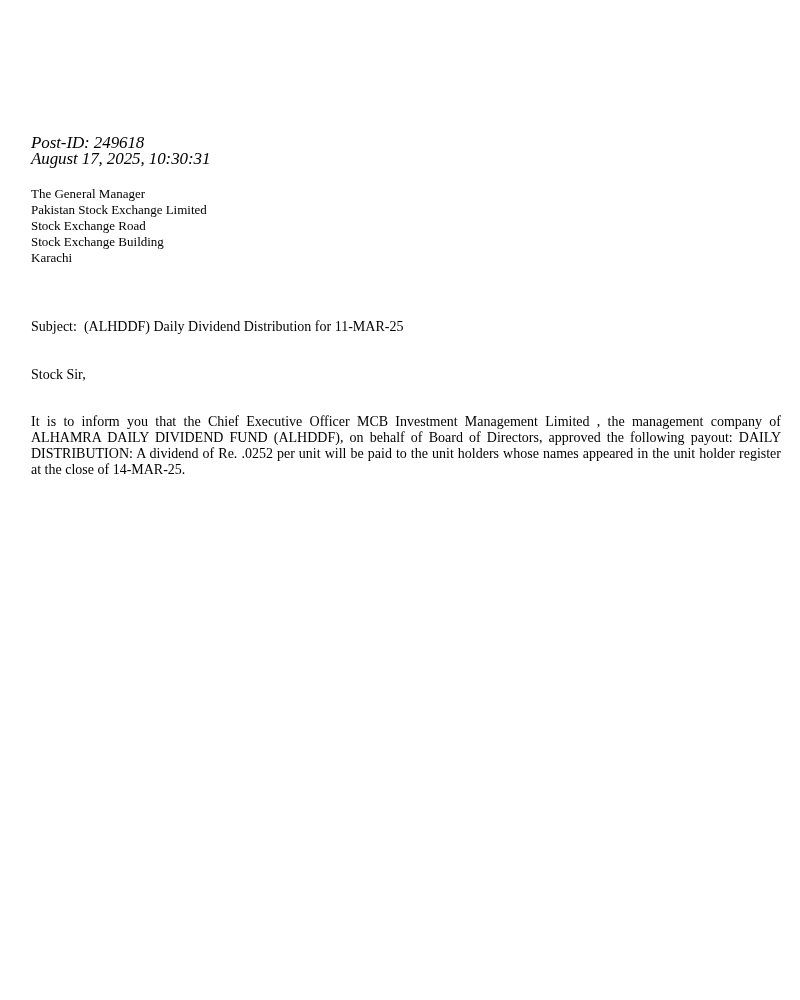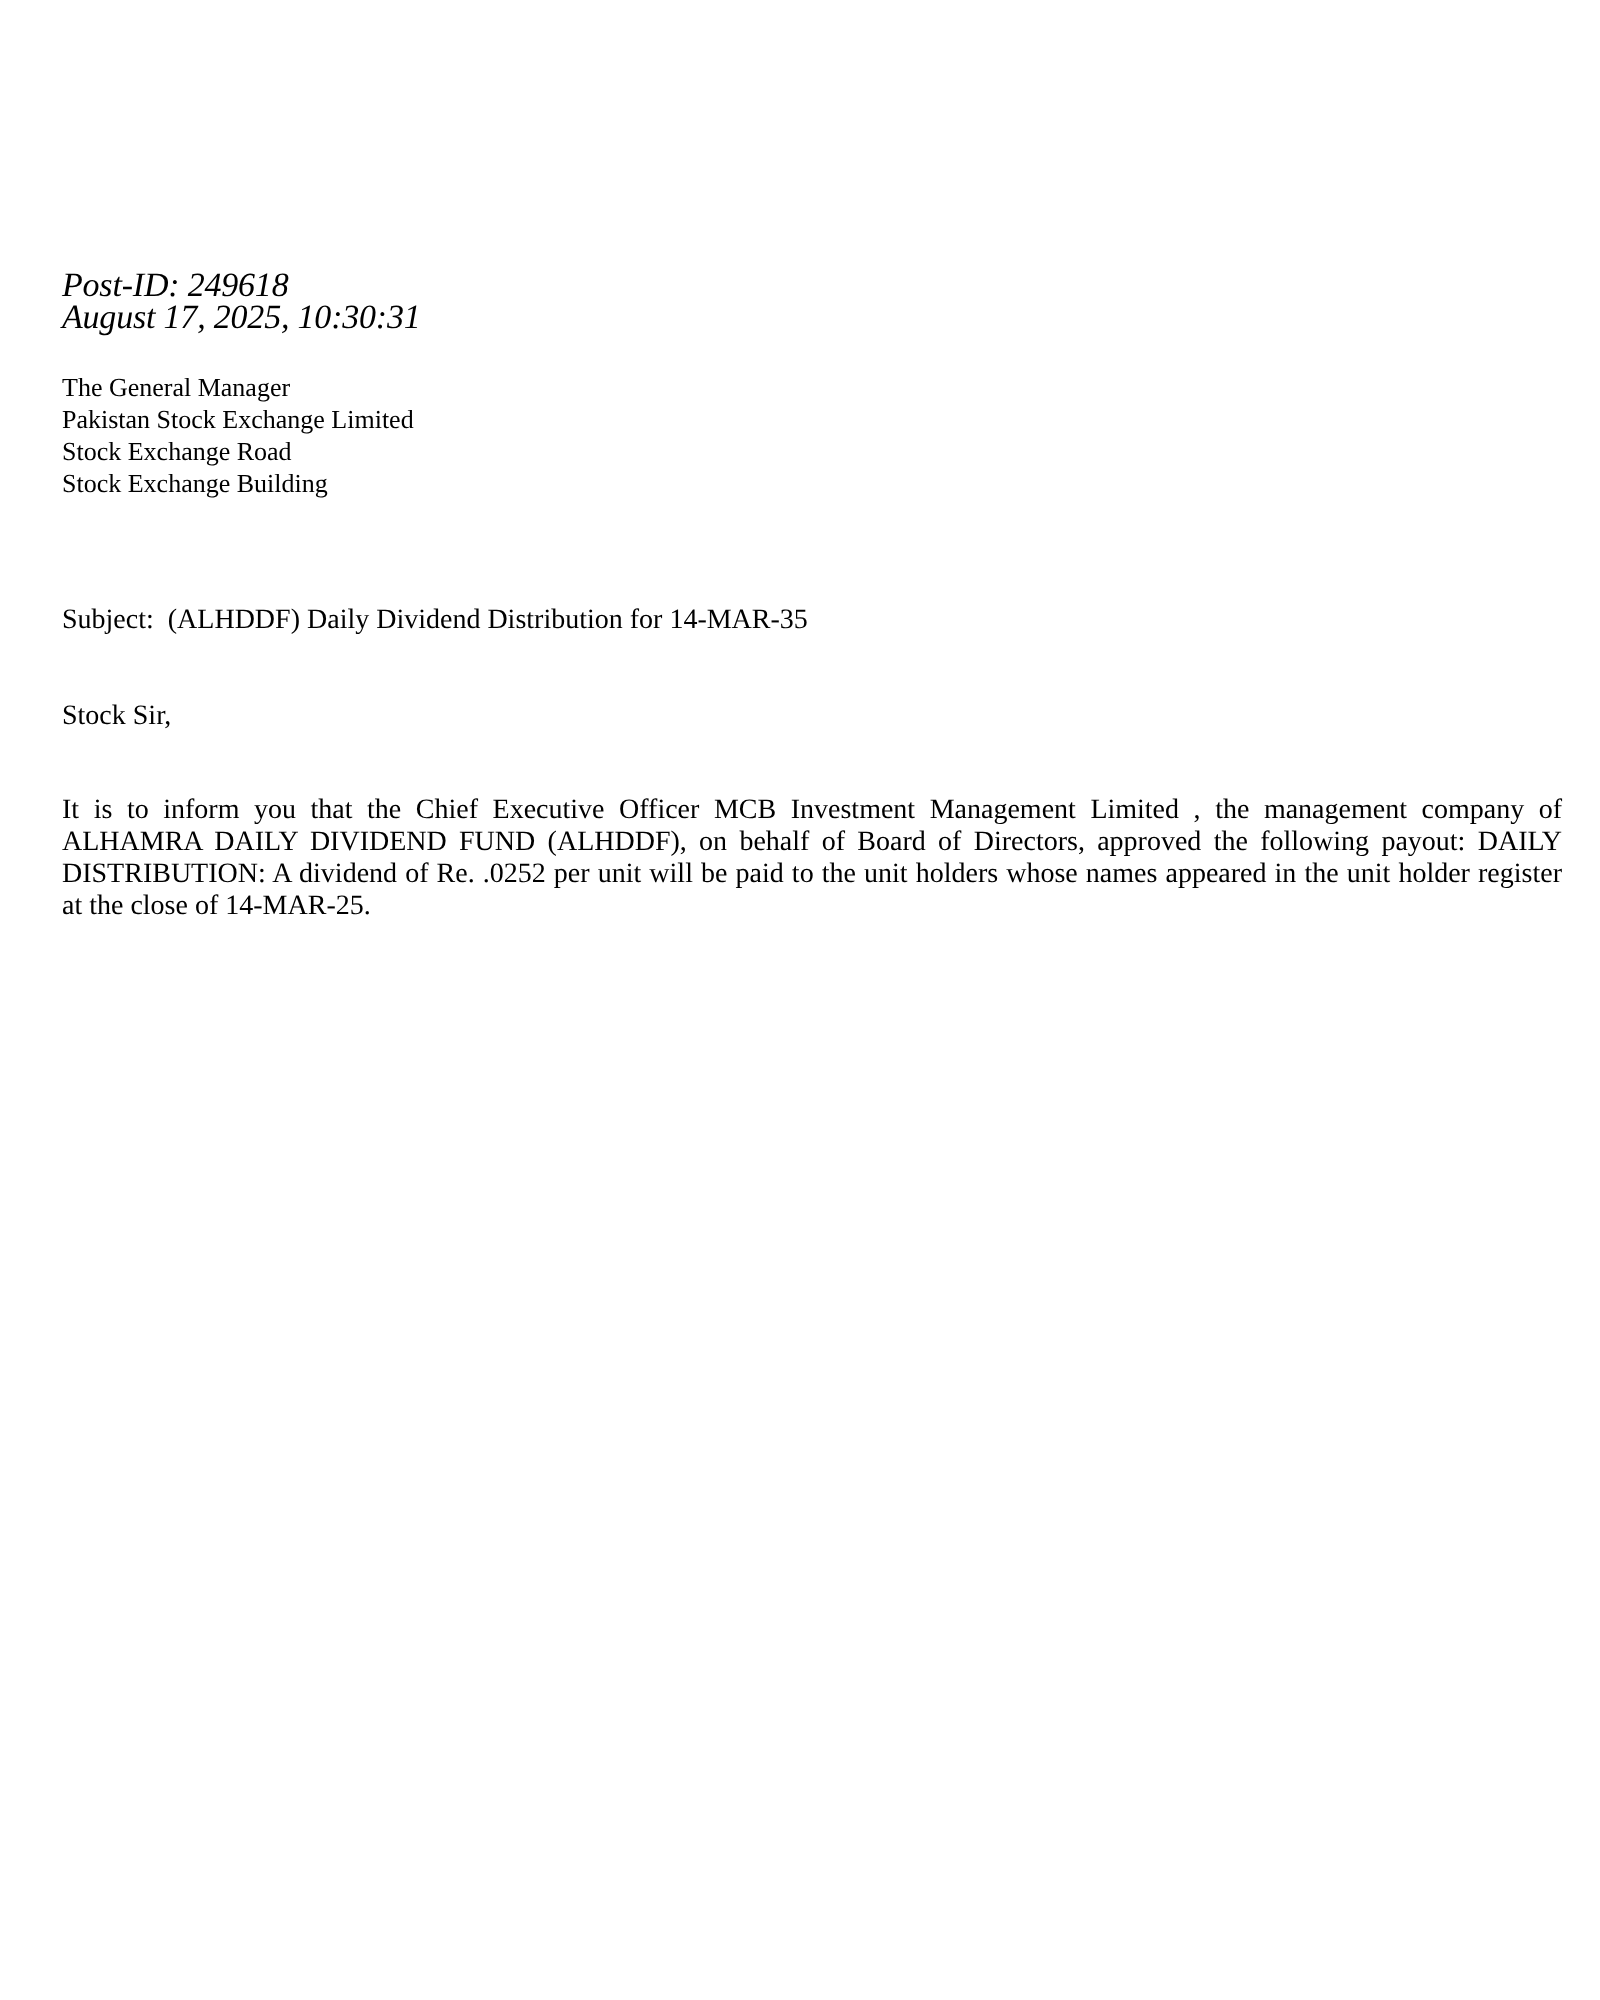--- a/index.html
+++ b/index.html
@@ -64,24 +64,25 @@
 <div class="letter">
 
   <div class="meta">Post-ID: 249618</div>
   <div class="meta">August 17, 2025, 10:30:31</div>
 
   <div class="recipient">
     <div class="bold">The General Manager</div>
     <div>Pakistan Stock Exchange Limited</div>
     <div>Stock Exchange Road</div>
     <div>Stock Exchange Building</div>
+    <div>Karachi</div>
   </div>
 
   <div class="subject">
-    <span class="bold subject-label">Subject:</span><span>(ALHDDF) Daily Dividend Distribution for 14-MAR-35</span>
+    <span class="bold subject-label">Subject:</span><span>(ALHDDF) Daily Dividend Distribution for 11-MAR-25</span>
   </div>
 
   <div class="salutation">Stock Sir,</div>
 
   <p class="body-text">It is to inform you that the Chief Executive Officer MCB Investment Management Limited , the management company of ALHAMRA DAILY DIVIDEND FUND (ALHDDF), on behalf of Board of Directors, approved the following payout: DAILY DISTRIBUTION: A dividend of Re. .0252 per unit will be paid to the unit holders whose names appeared in the unit holder register at the close of 14-MAR-25.</p>
 
 
 </div>
 
 </body></html>

